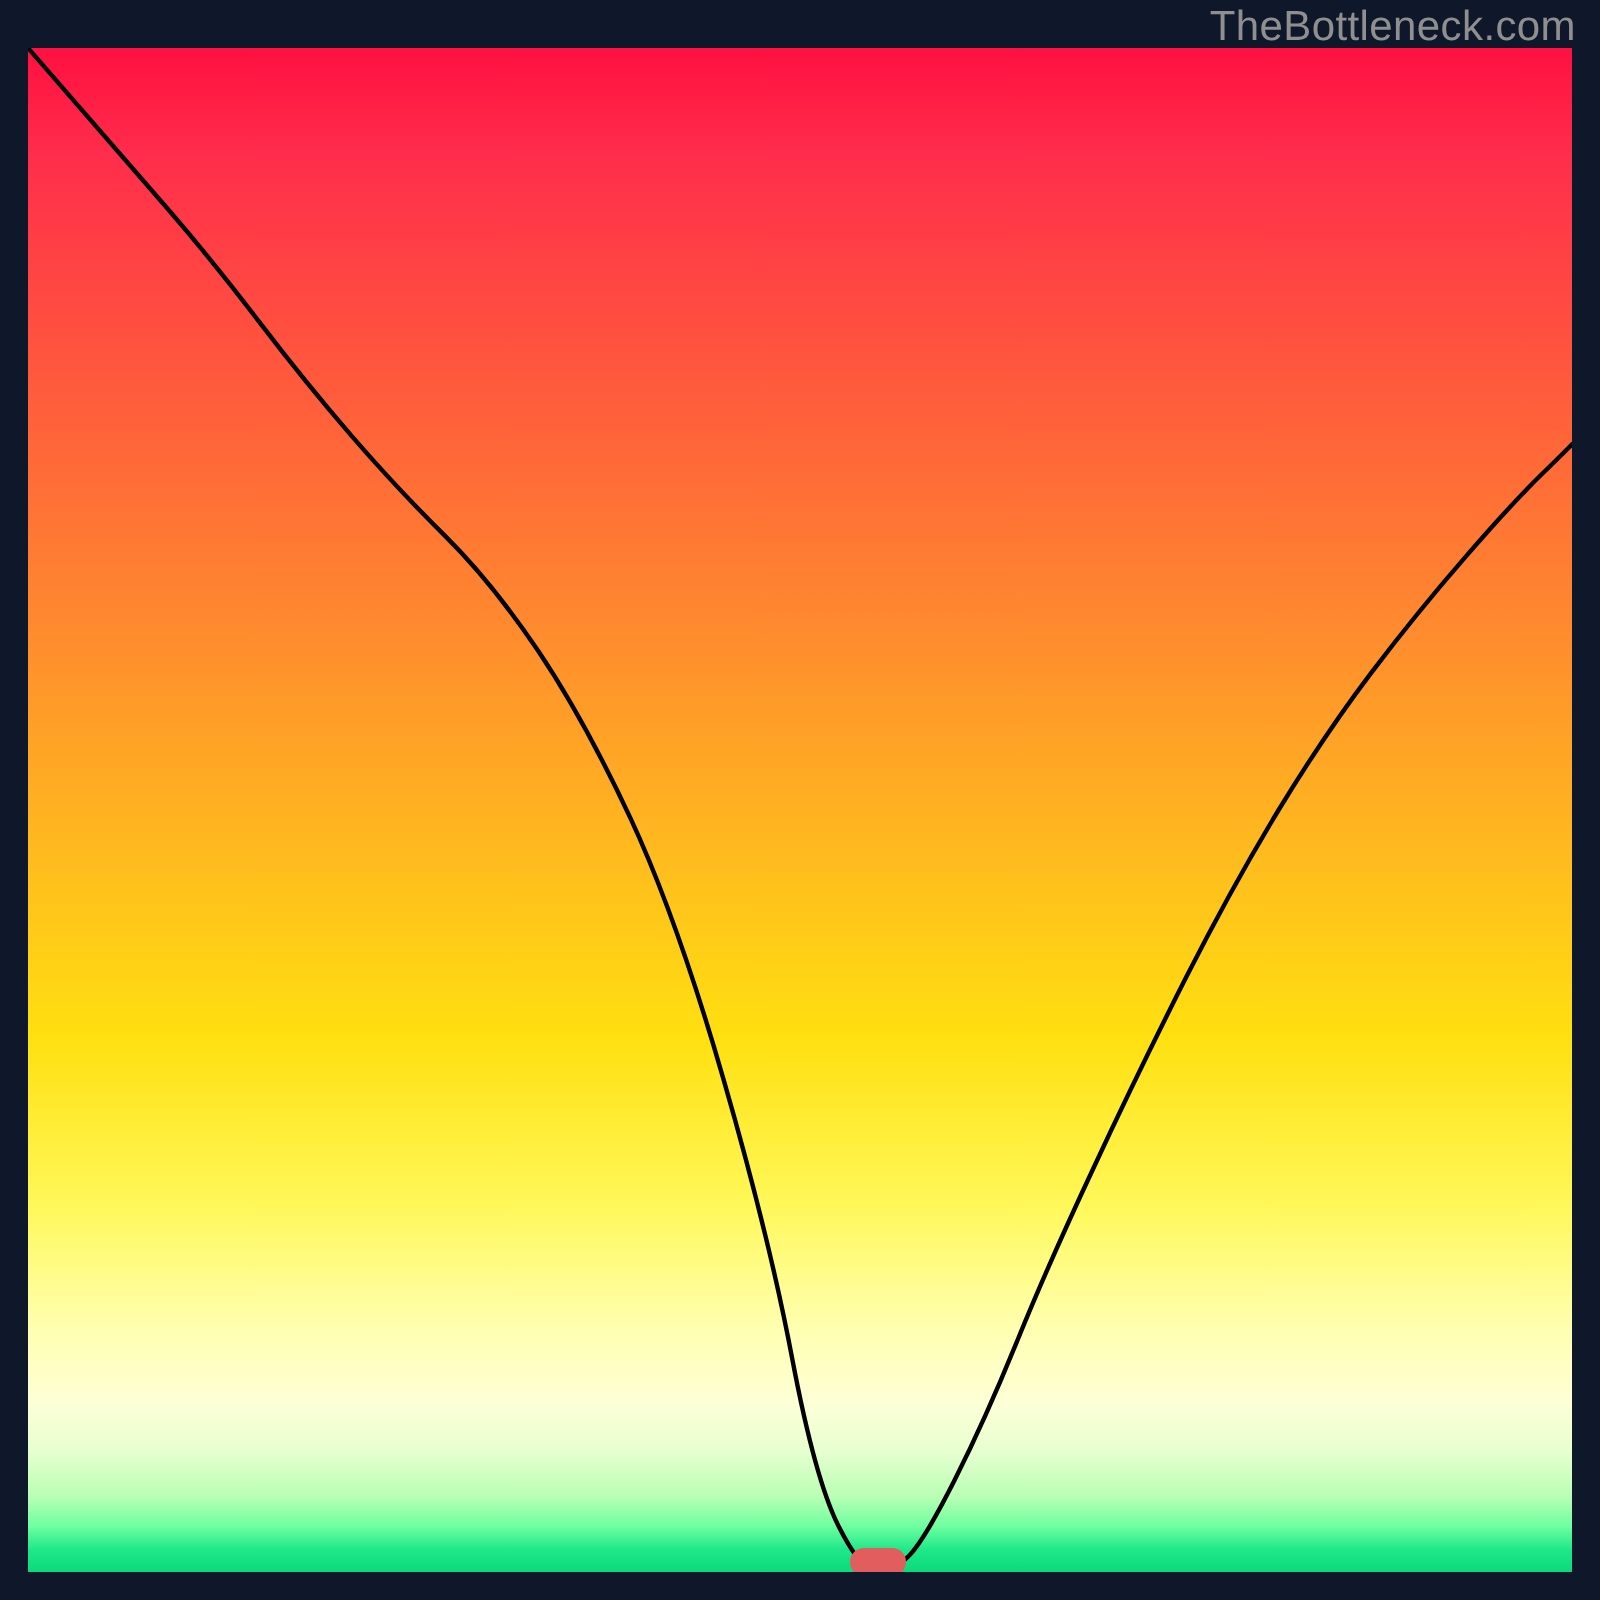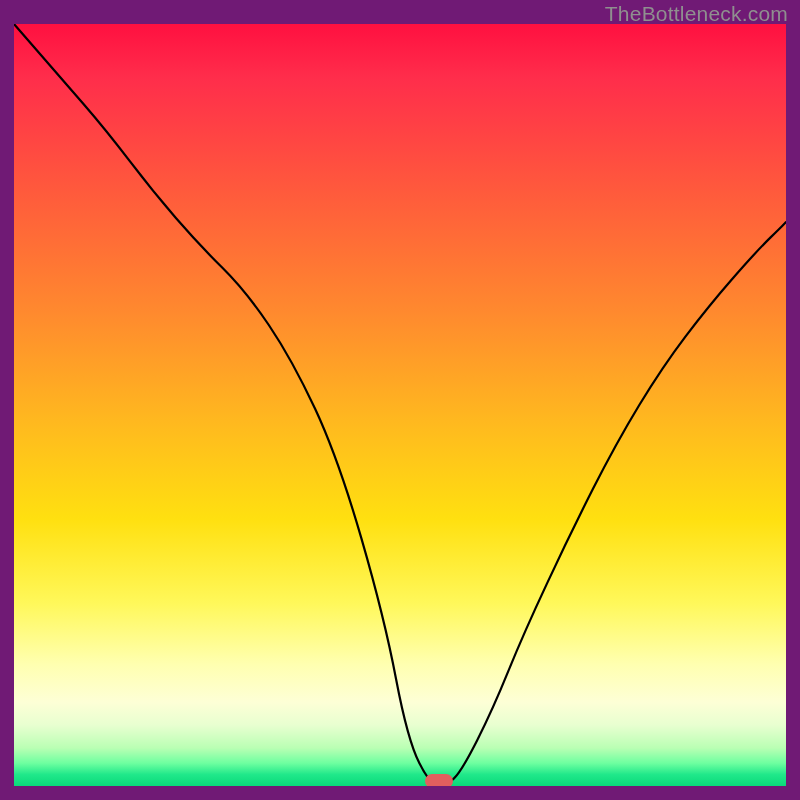--- a/index.html
+++ b/index.html
@@ -8,21 +8,21 @@
     width: 800px;
     height: 800px;
     background: #000;
     font-family: Arial, Helvetica, sans-serif;
     overflow: hidden;
   }
   .frame {
     position: relative;
     width: 800px;
     height: 800px;
-    background: #701a75;
+    background: #0f172a;
   }
   .plot-area {
     position: absolute;
     left: 14px;
     top: 24px;
     width: 772px;
     height: 762px;
     overflow: hidden;
   }
   .gradient-bg {

